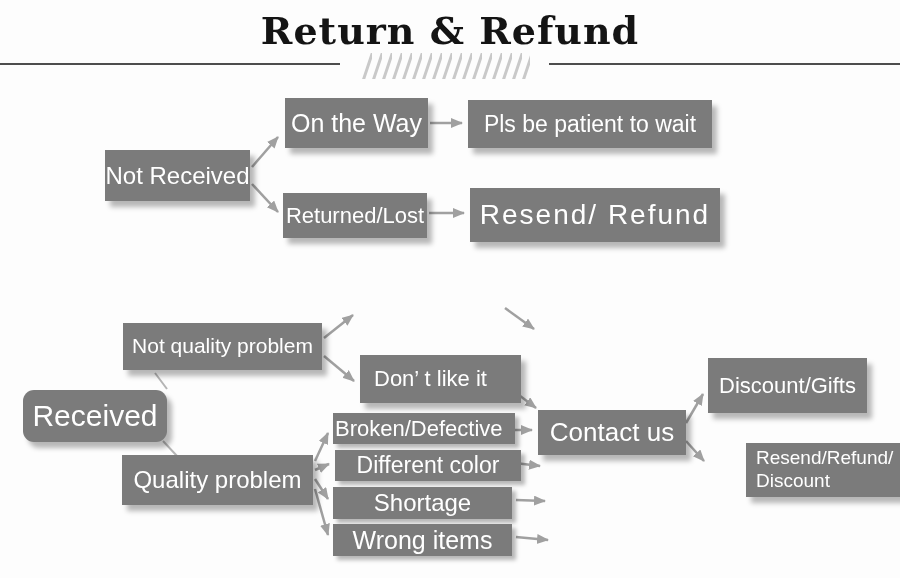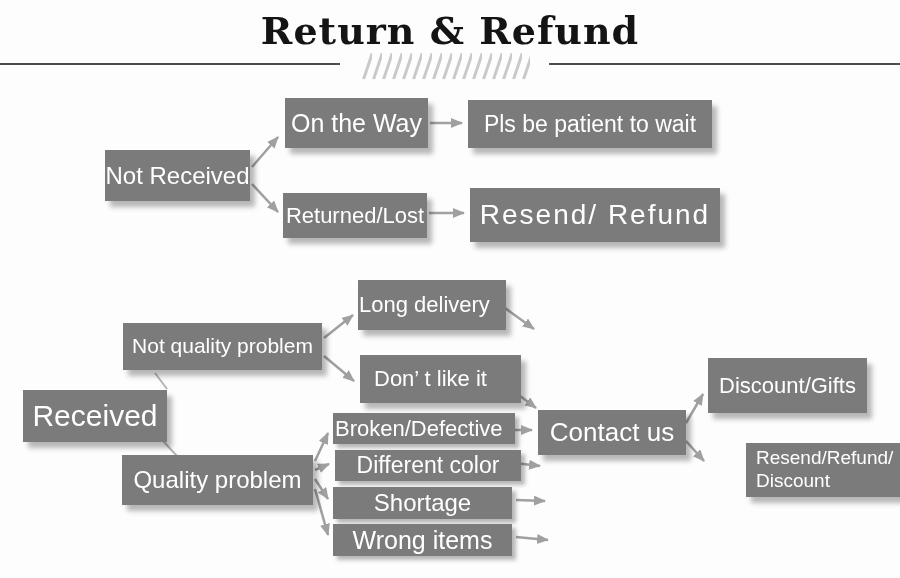--- a/index.html
+++ b/index.html
@@ -84,24 +84,23 @@
       <line x1="163" y1="441" x2="177" y2="456"></line>
     </g>
   </svg>
 
   <div class="node" style="left:105px;top:150px;width:145px;height:51px;font-size:24px;">Not Received</div>
   <div class="node" style="left:285px;top:98px;width:143px;height:50px;font-size:25px;">On the Way</div>
   <div class="node" style="left:283px;top:193px;width:144px;height:45px;font-size:22px;">Returned/Lost</div>
   <div class="node" style="left:468px;top:100px;width:244px;height:48px;font-size:23px;">Pls be patient to wait</div>
   <div class="node" style="left:470px;top:188px;width:250px;height:54px;font-size:28px;letter-spacing:2px;text-align:right;">Resend/ Refund</div>
 
-  <div class="node" style="left:23px;top:390px;width:144px;height:52px;font-size:30px;">Received</div>
+  <div class="node" style="left:23px;top:390px;width:144px;height:52px;font-size:30px;border-radius:11px;">Received</div>
   <div class="node" style="left:123px;top:323px;width:199px;height:47px;font-size:21px;">Not quality problem</div>
   <div class="node" style="left:122px;top:455px;width:191px;height:50px;font-size:24px;text-align:right;">Quality problem</div>
-  <div class="node align-left" style="left:358px;top:280px;width:147px;height:50px;font-size:22px;padding-left:1px;">Long delivery</div>
   <div class="node align-left" style="left:360px;top:355px;width:147px;height:48px;font-size:22px;padding-left:14px;">Don’ t like it</div>
   <div class="node small-shadow align-left" style="left:333px;top:413px;width:180px;height:31px;font-size:22px;padding-left:2px;">Broken/Defective</div>
   <div class="node small-shadow" style="left:335px;top:450px;width:186px;height:31px;font-size:23px;">Different color</div>
   <div class="node small-shadow" style="left:333px;top:487px;width:179px;height:32px;font-size:24px;">Shortage</div>
   <div class="node small-shadow" style="left:333px;top:524px;width:179px;height:32px;font-size:25px;">Wrong items</div>
   <div class="node" style="left:538px;top:410px;width:148px;height:45px;font-size:26px;">Contact us</div>
   <div class="node" style="left:708px;top:358px;width:159px;height:55px;font-size:22px;">Discount/Gifts</div>
   <div class="node align-left" style="left:746px;top:443px;width:165px;height:54px;font-size:19px;padding-left:10px;">
     <span class="two-line">
       <span>Resend/Refund/</span><br>

